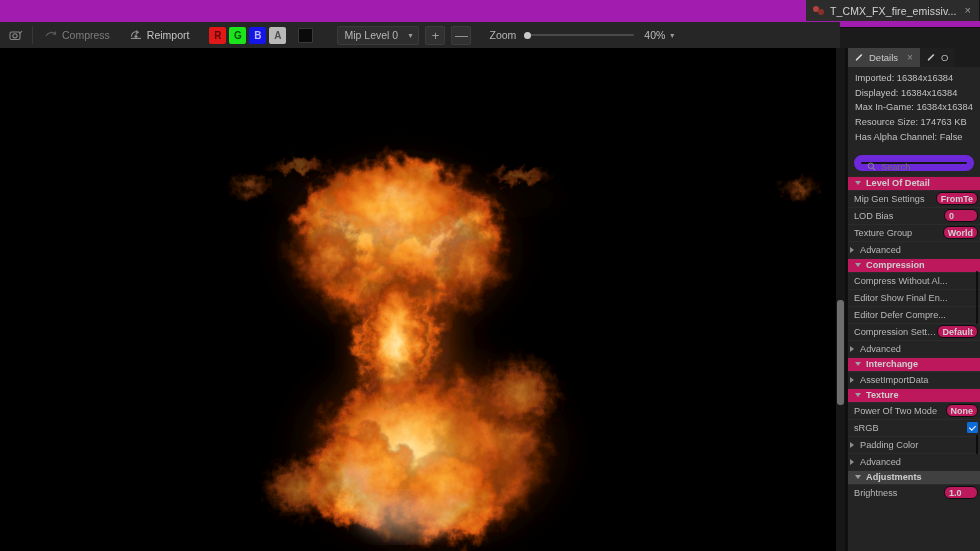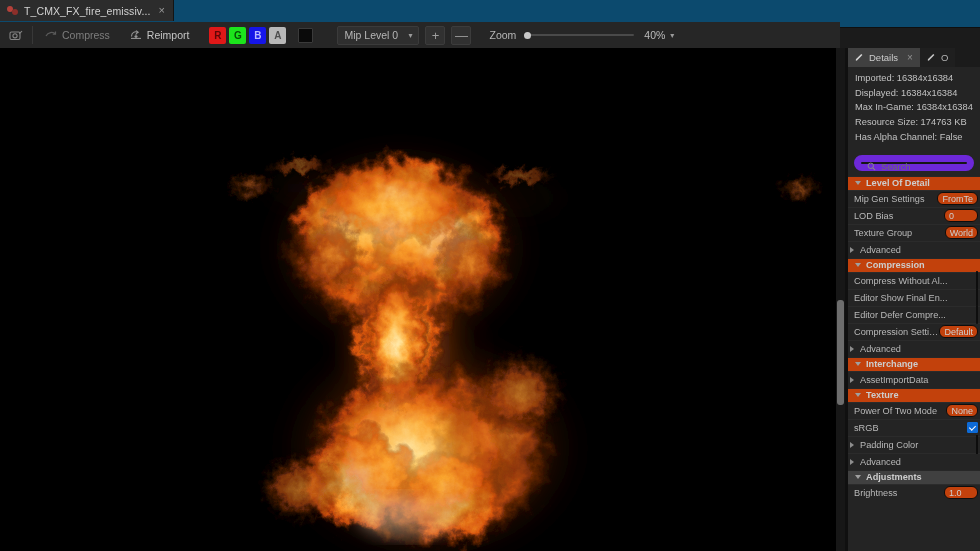--- a/index.html
+++ b/index.html
@@ -8,23 +8,23 @@
     background: #1b1b1b;
     font-family: "Liberation Sans", sans-serif;
     overflow: hidden;
     color: #cfcfcf;
   }
   #app { position: relative; width: 980px; height: 551px; }
 
   
   .tabstrip {
     position: absolute; top: 0; left: 0; width: 980px; height: 28px;
-    background: #0c4a6e;
+    background: #a21caf;
     border-bottom: 1px solid #0f0f0f;
-    display: flex; align-items: stretch;
+    display: flex; align-items: stretch; justify-content: flex-end;
   }
   .doc-tab {
     display: flex; align-items: center; gap: 6px;
     padding: 0 8px 0 7px;
     background: #2c2c2c;
     height: 21px;
     border-right: 1px solid #141414;
     min-width: 0;
   }
   .doc-tab .tab-icon {
@@ -154,21 +154,21 @@
     display: flex; gap: 5px;
     height: 16px; padding: 0 6px;
     background: #161616; border: 7px solid #6d28d9; border-radius: 8px;
   }
   .searchbox .sq { width: 9px; height: 9px; flex: 0 0 9px; }
   .searchbox .sp { font-size: 9.3px; color: #6d6d6d; }
 
   .cat {
     display: flex; align-items: center; gap: 5px;
     height: 14px; padding-left: 7px;
-    background: #c2410c; border-top: 1px solid #272727;
+    background: #be185d; border-top: 1px solid #272727;
     font-size: 9.2px; font-weight: bold; color: #cdcdcd;
   }
   .tri {
     width: 0; height: 0; flex: 0 0 auto;
   }
   .tri.down { border-left: 3.5px solid transparent; border-right: 3.5px solid transparent; border-top: 4.5px solid #a0a0a0; }
   .tri.right { border-top: 3.5px solid transparent; border-bottom: 3.5px solid transparent; border-left: 4.5px solid #8d8d8d; }
 
   .prow {
     display: flex; align-items: center;
@@ -178,23 +178,23 @@
   .prow .plabel {
     font-size: 9.2px; color: #b9b9b9; white-space: nowrap;
     overflow: hidden; text-overflow: ellipsis;
     flex: 1 1 auto; padding-left: 6px;
   }
   .prow.sub .plabel { padding-left: 4px; }
   .prow .ctrl { flex: 0 0 auto; padding-right: 2px; }
 
   .vfield {
     height: 13px; min-width: 28px; padding: 0 4px;
-    background: #c2410c; border: 1px solid #0d0d0d; border-radius: 6px;
+    background: #be185d; border: 1px solid #0d0d0d; border-radius: 6px;
     font-size: 9px; color: #cfcfcf; display: flex; align-items: center;
-    white-space: nowrap; overflow: hidden;
+    white-space: nowrap; overflow: hidden; font-weight: bold;
   }
   .vcheck {
     width: 11px; height: 11px; background: #1a1a1a;
     border: 1px solid #0e0e0e; border-radius: 1px;
   }
   .vcheck.on {
     background: #0d6ad6; border-color: #0d6ad6;
     display: flex; align-items: center; justify-content: center;
   }
   .vcheck.on::after {

